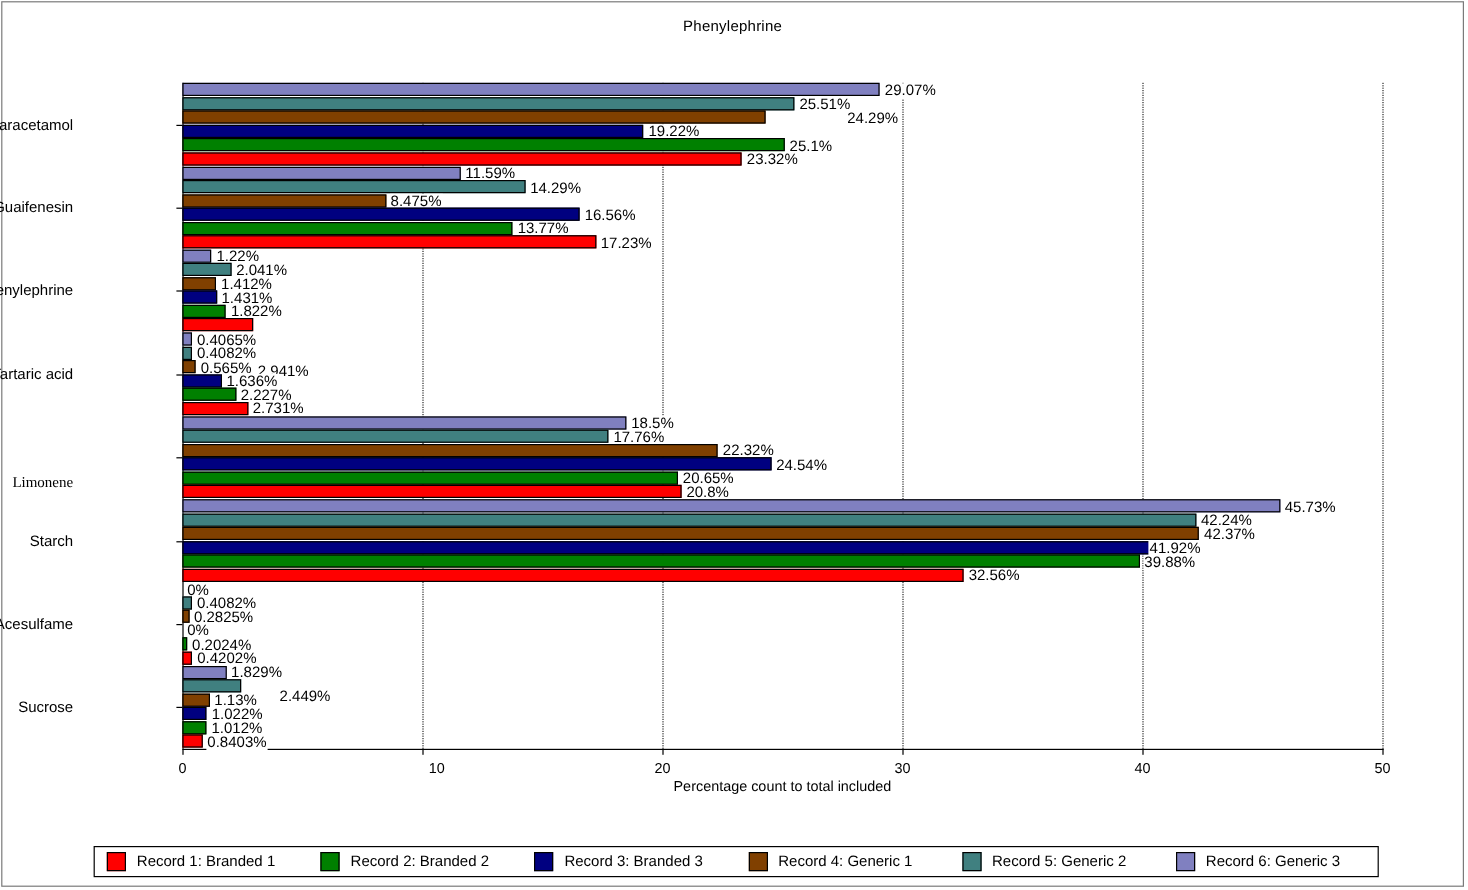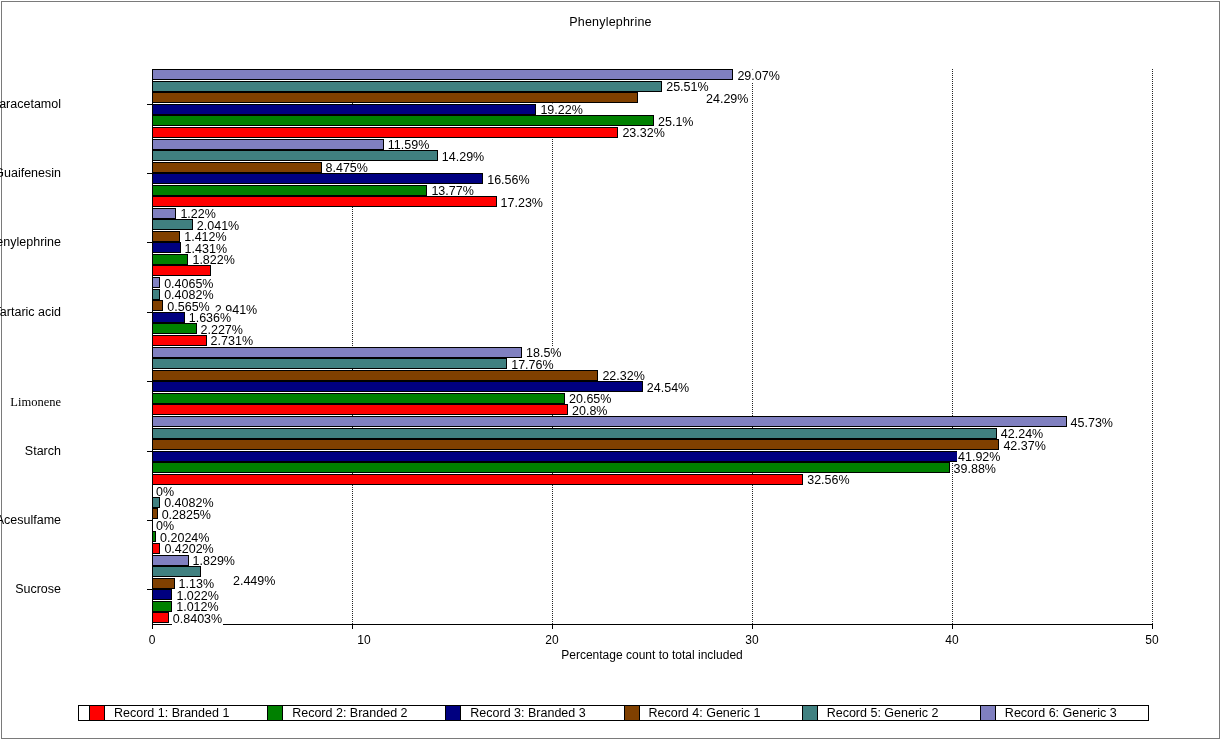--- a/index.html
+++ b/index.html
@@ -109,21 +109,21 @@
     background: #ffffff;
     padding: 0 1px;
     line-height: 13px;
   }
   
   #legend {
     position: absolute;
     left: 76px;
     top: 703px;
     width: 1071px;
-    height: 16px;
+    height: 26px;
     border: 1px solid #000;
     box-sizing: border-box;
     background: #fff;
     display: flex;
     align-items: center;
   }
   .legend-item {
     display: flex;
     align-items: center;
     flex: 1 1 0;

